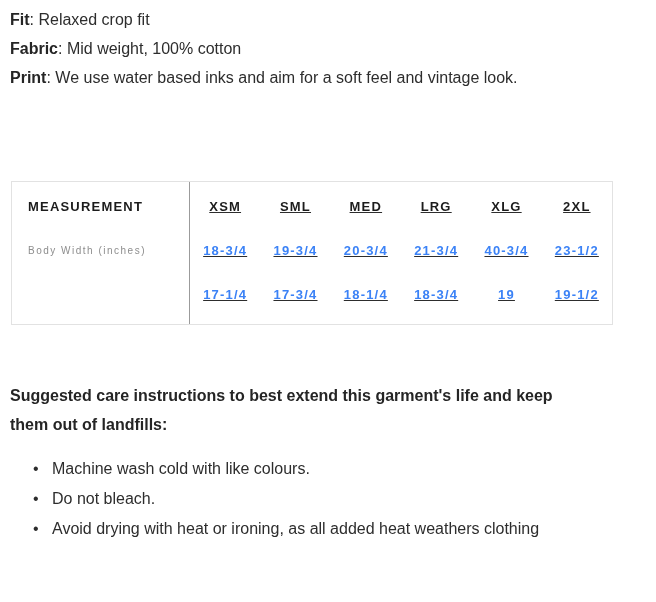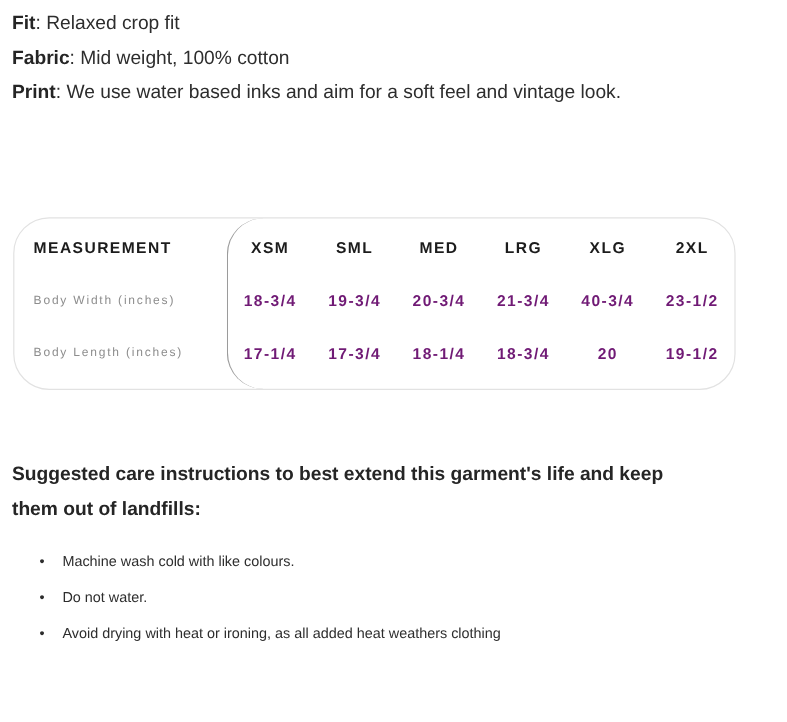--- a/index.html
+++ b/index.html
@@ -1,15 +1,15 @@
 <!DOCTYPE html>
 <html><head>
 <meta charset="utf-8">
 <style>
-  * { margin: 0; padding: 0; box-sizing: border-box; border-radius: 30px; }
+  * { margin: 0; padding: 0; box-sizing: border-box; }
   html, body {
     background: #ffffff;
     font-family: "Liberation Sans", sans-serif;
     color: #2d2d2d;
   }
   .page {
     width: 656px;
     height: 602px;
     padding: 5px 10px 0 10px;
     overflow: hidden;
@@ -38,20 +38,21 @@
   .pane { padding: 2px 0 8px 0; }
   .left-pane { width: 177px; }
   .right-pane {
     flex: 1;
     border-left: 1px solid #9b9b9b;
     display: grid;
     grid-template-columns: repeat(6, 1fr);
     grid-auto-rows: 44px;
     align-items: center;
     justify-items: center;
+    text-decoration: underline;
   }
   .left-pane .cell {
     height: 44px;
     display: flex;
     align-items: center;
     padding-left: 16px;
   }
   .th {
     font-size: 13px;
     font-weight: 700;
@@ -61,39 +62,39 @@
   .row-label {
     font-size: 10px;
     font-weight: 400;
     letter-spacing: 1.5px;
     color: #8d8d8d;
   }
   .val {
     font-size: 13px;
     font-weight: 700;
     letter-spacing: 1.2px;
-    color: #701a75;
+    color: #3b82f6;
   }
 
   
   .care { margin-top: 56px; }
   .care-heading div {
     font-size: 16px;
     font-weight: 700;
     line-height: 29px;
     color: #252525;
   }
   .care ul {
     margin-top: 15px;
     list-style: none;
     padding-left: 42px;
   }
   .care li {
     position: relative;
-    font-size: 12px;
+    font-size: 16px;
     line-height: 29px;
     margin-bottom: 1px;
     color: #2d2d2d;
   }
   .care li::before {
     content: "\2022";
     position: absolute;
     left: -19px;
     top: 0;
     color: #2d2d2d;
@@ -107,51 +108,50 @@
   <section class="details">
     <p><strong>Fit</strong><span>:</span> <span>Relaxed crop fit</span></p>
     <p><strong>Fabric</strong><span>:</span> <span>Mid weight, 100% cotton</span></p>
     <p><strong>Print</strong><span>:</span> <span>We use water based inks and aim for a soft feel and vintage look.</span></p>
   </section>
 
   <section class="size-table">
     <div class="pane left-pane">
       <div class="cell th">MEASUREMENT</div>
       <div class="cell row-label">Body Width (inches)</div>
-      <div class="cell row-label">Body Length (inches)</div>
     </div>
     <div class="pane right-pane">
       <div class="th">XSM</div>
       <div class="th">SML</div>
       <div class="th">MED</div>
       <div class="th">LRG</div>
       <div class="th">XLG</div>
       <div class="th">2XL</div>
 
       <div class="val">18-3/4</div>
       <div class="val">19-3/4</div>
       <div class="val">20-3/4</div>
       <div class="val">21-3/4</div>
       <div class="val">40-3/4</div>
       <div class="val">23-1/2</div>
 
       <div class="val">17-1/4</div>
       <div class="val">17-3/4</div>
       <div class="val">18-1/4</div>
       <div class="val">18-3/4</div>
-      <div class="val">20</div>
+      <div class="val">19</div>
       <div class="val">19-1/2</div>
     </div>
   </section>
 
   <section class="care">
     <div class="care-heading">
       <div>Suggested care instructions to best extend this garment's life and keep</div>
       <div>them out of landfills:</div>
     </div>
     <ul>
       <li>Machine wash cold with like colours.</li>
-      <li>Do not water.</li>
+      <li>Do not bleach.</li>
       <li>Avoid drying with heat or ironing, as all added heat weathers clothing</li>
     </ul>
   </section>
 
 </div>
 
 </body></html>

